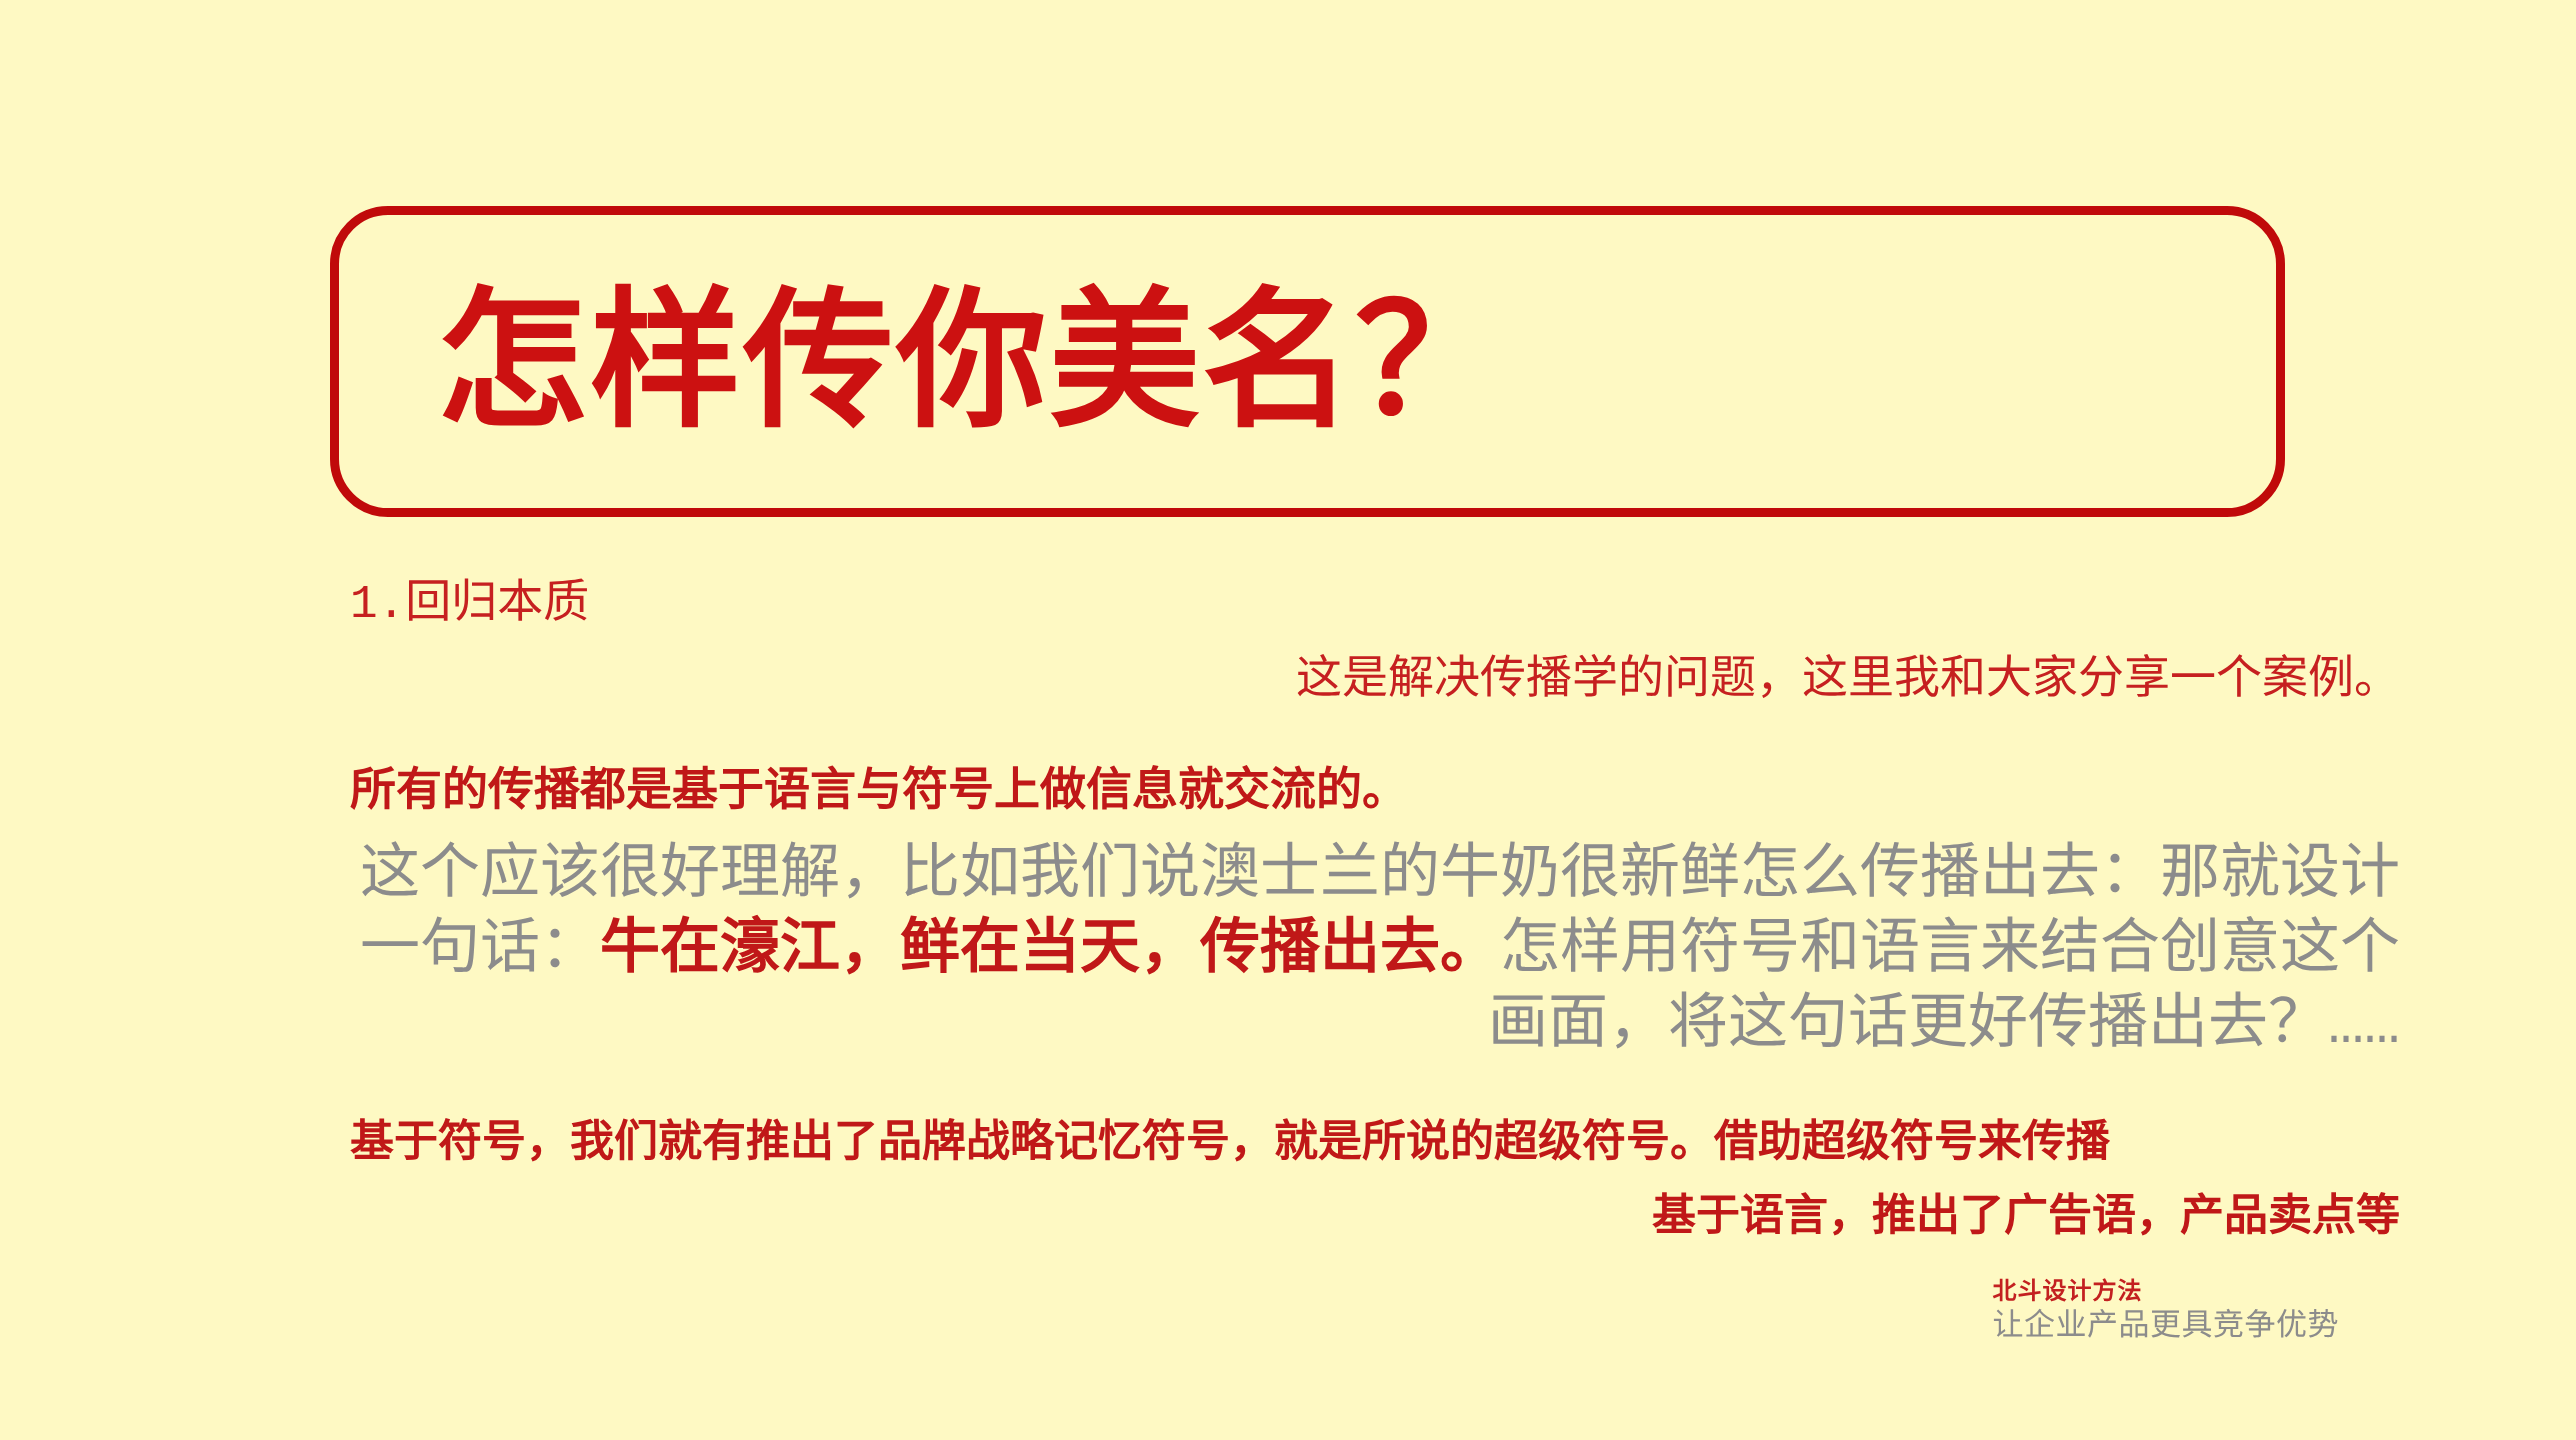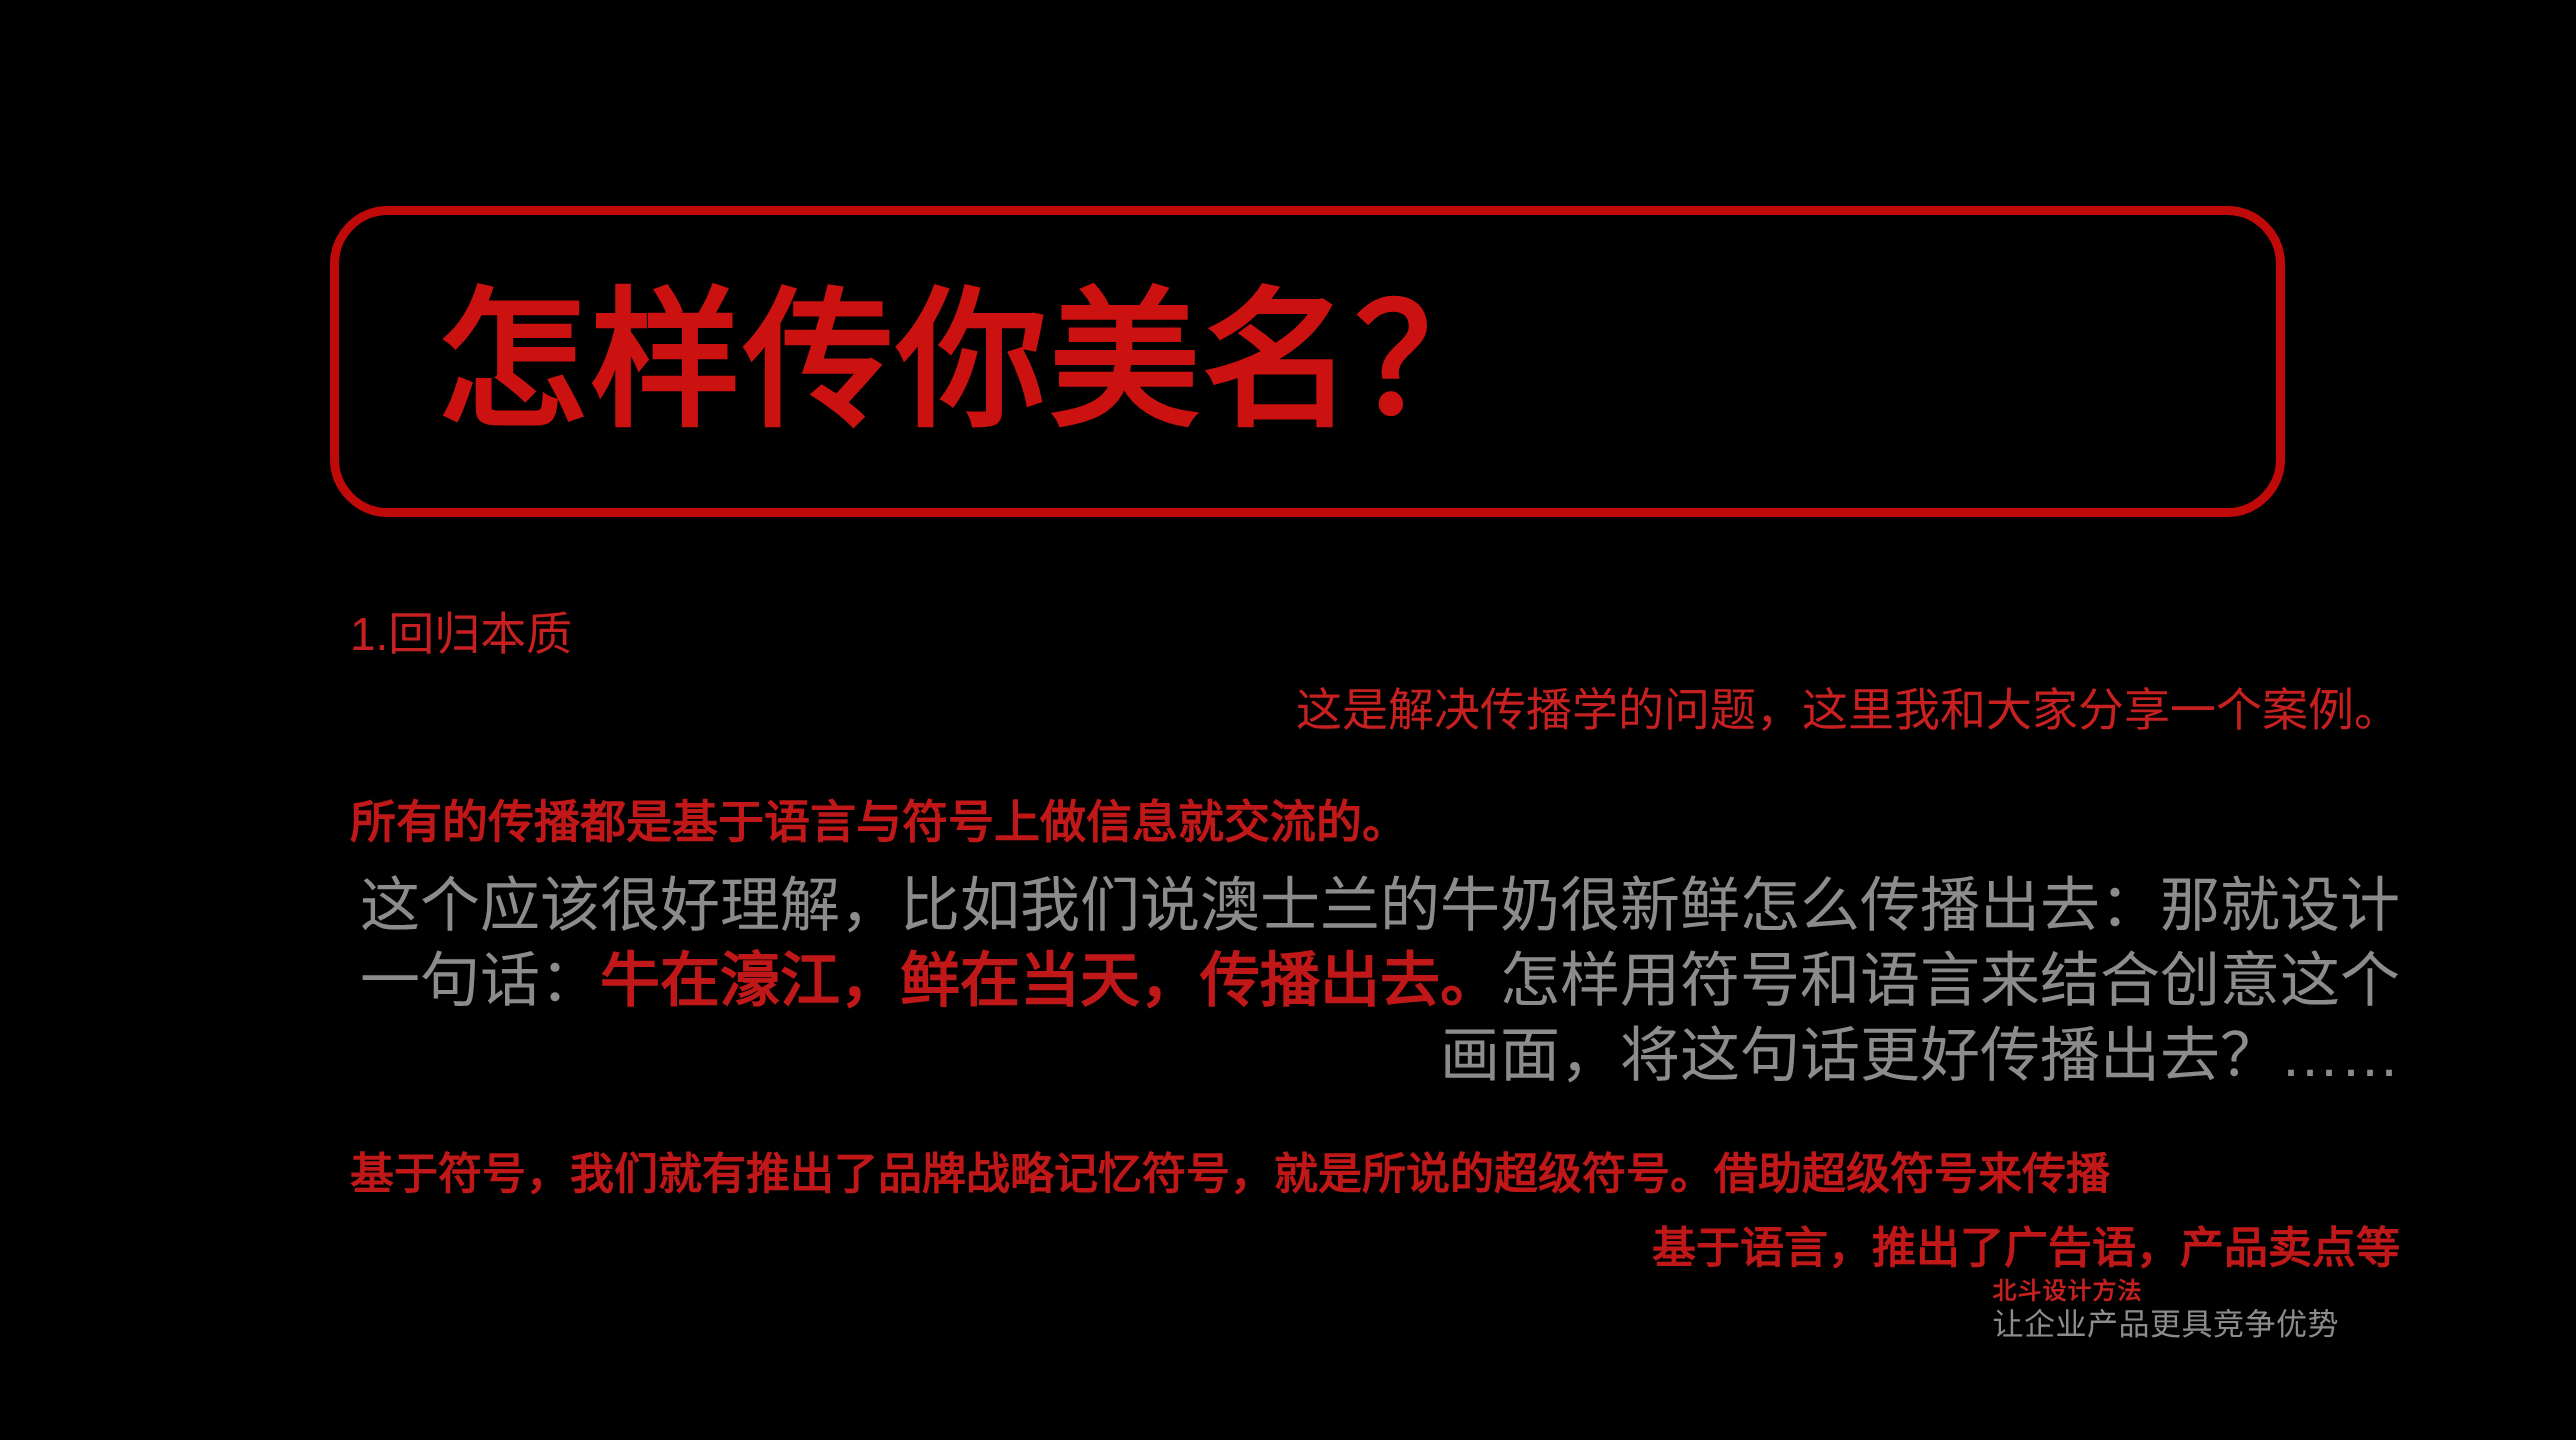--- a/index.html
+++ b/index.html
@@ -13,21 +13,21 @@
     background: #f1f1f1;
     font-family: "Liberation Sans", "DejaVu Sans", sans-serif;
     overflow: hidden;
     position: relative;
   }
 
   .slide {
     position: relative;
     width: 2576px;
     height: 1440px;
-    background: #000000;
+    background: #fef9c3;
     box-sizing: border-box;
   }
 
   
   .title-frame {
     position: absolute;
     left: 330px;
     top: 206px;
     width: 1955px;
     height: 311px;
@@ -48,26 +48,26 @@
     color: #cc1111;
     letter-spacing: 2px;
     white-space: nowrap;
     font-family: "Liberation Sans", "DejaVu Sans", sans-serif;
   }
 
   
   .body-copy {
     position: absolute;
     left: 350px;
-    top: 605px;
+    top: 576px;
     width: 2050px;
     font-size: 46px;
     line-height: 1.30;
     color: #c0392b;
-    font-family: Liberation Sans, sans-serif;
+    font-family: Liberation Mono, monospace;
   }
 
   .para {
     margin: 0;
     padding: 0;
   }
 
   .para + .para {
     margin-top: 16px;
     text-align: right;

